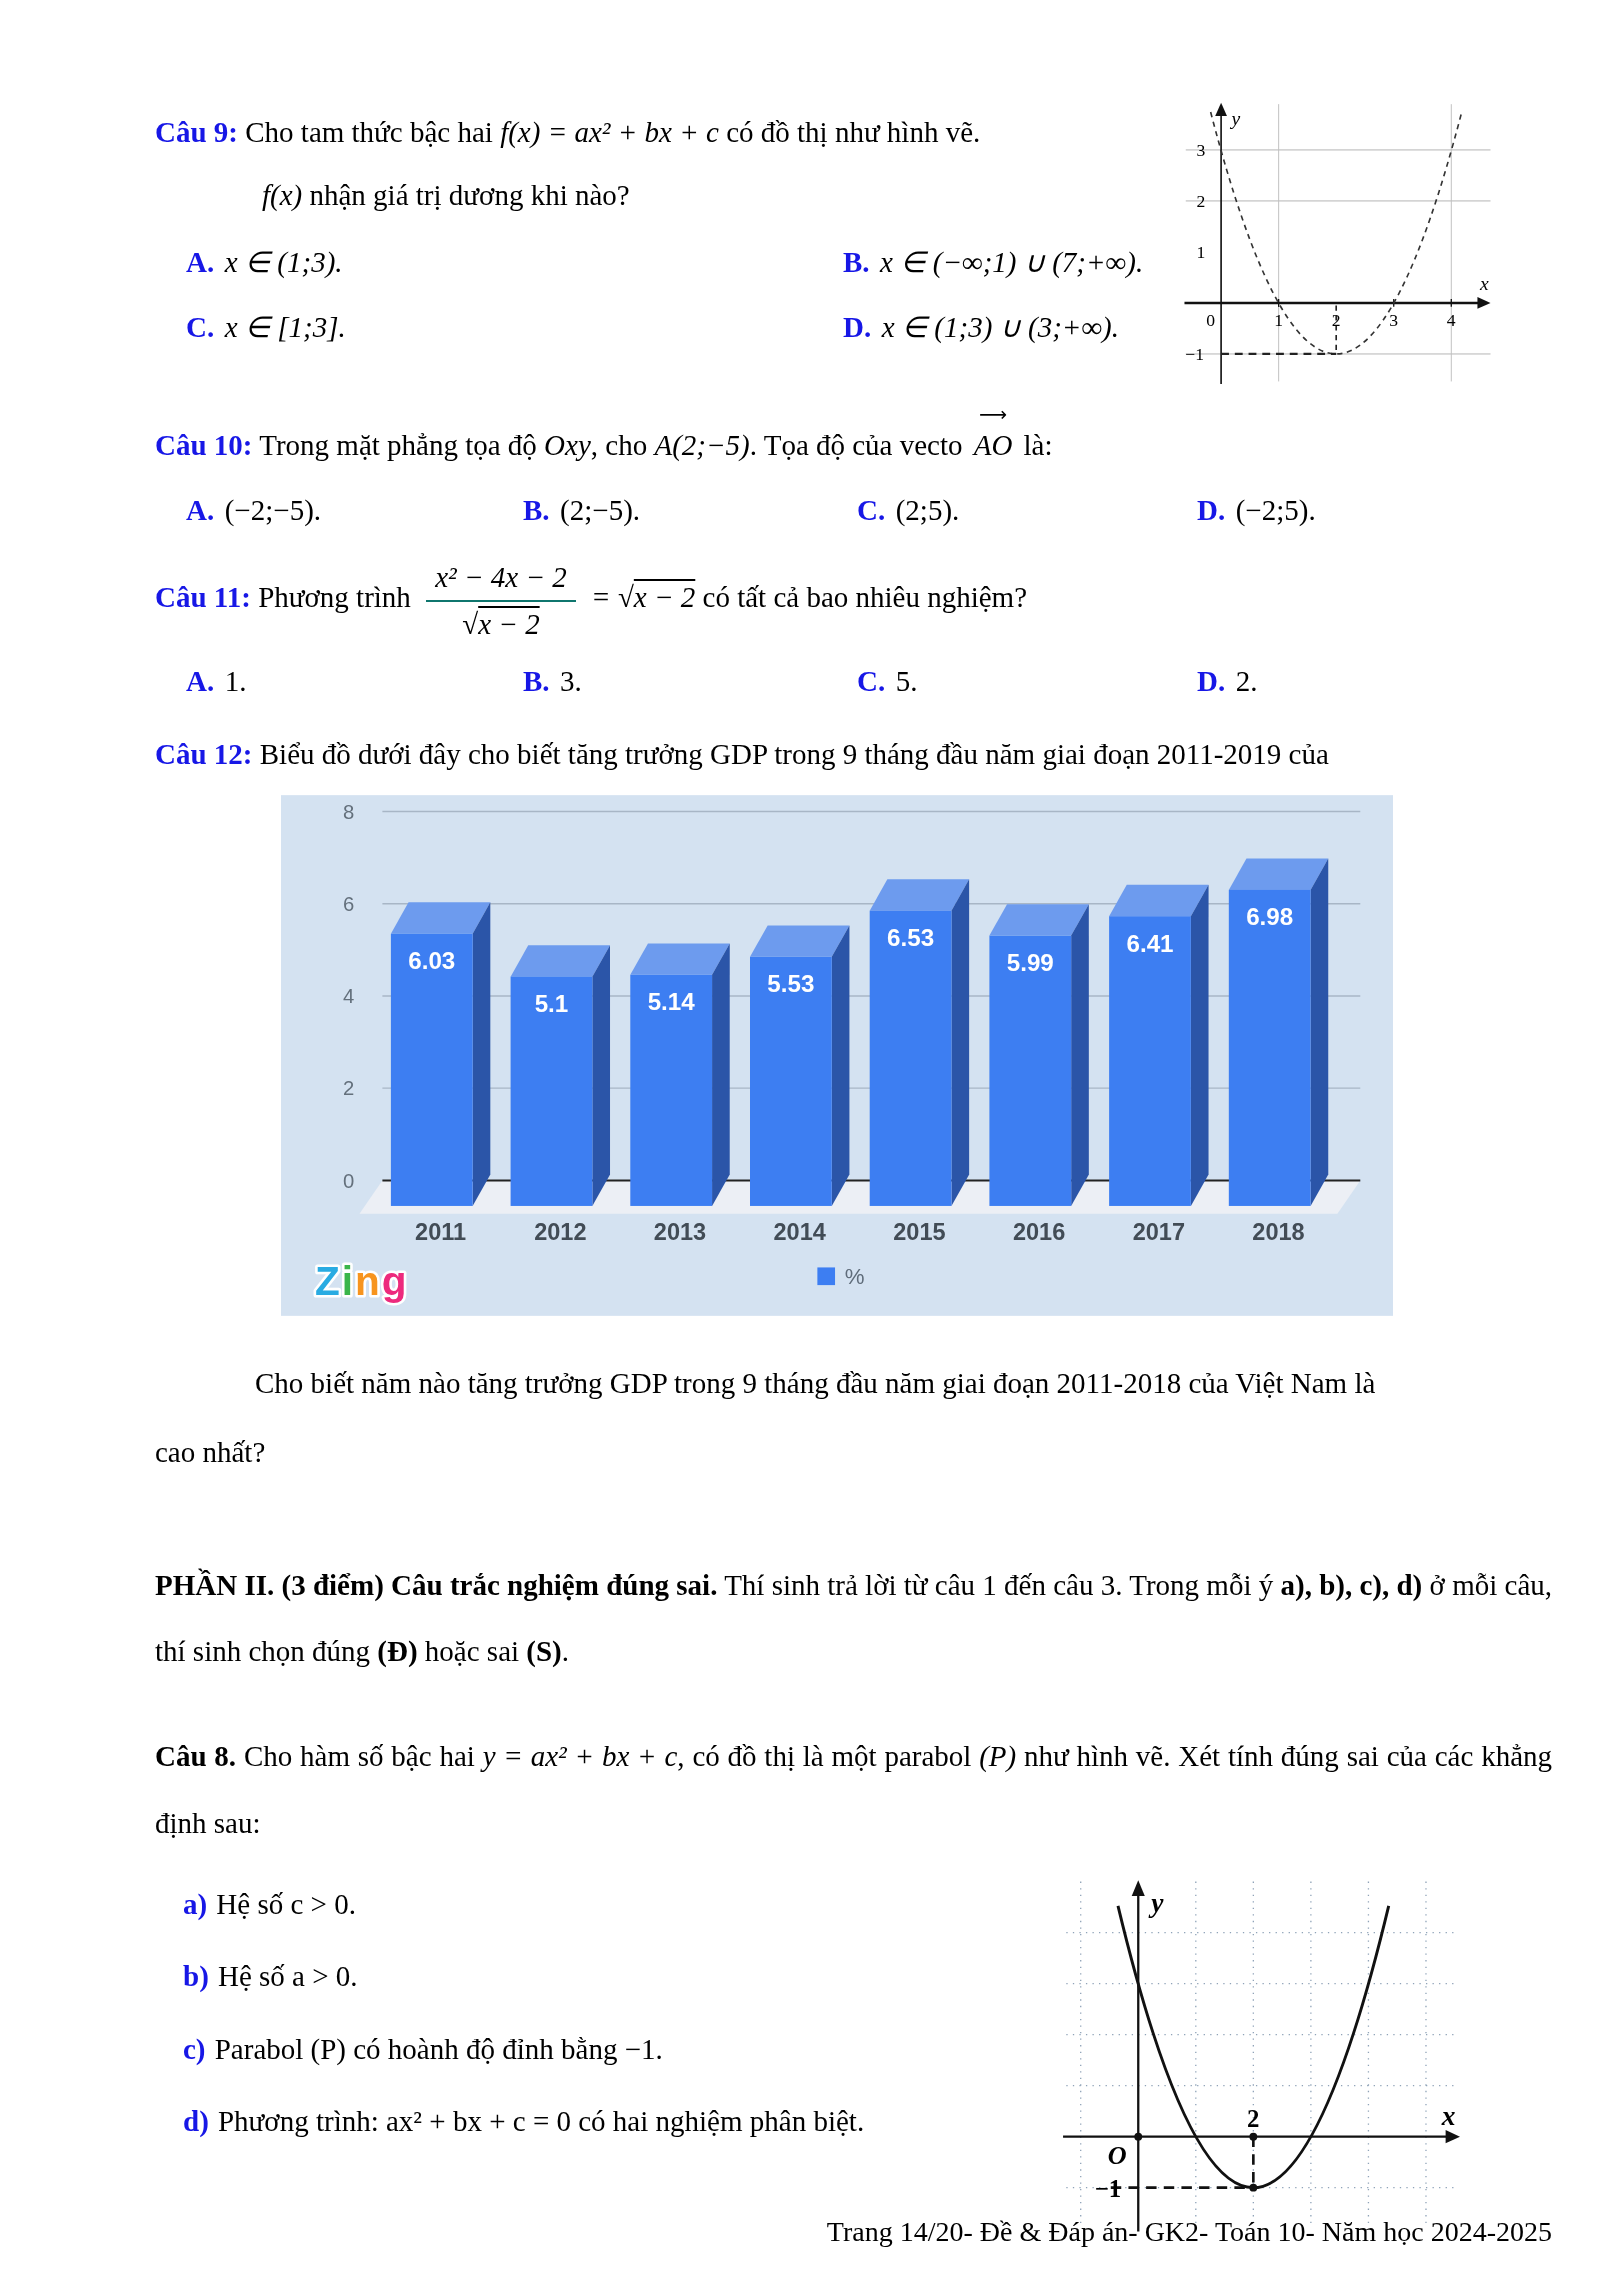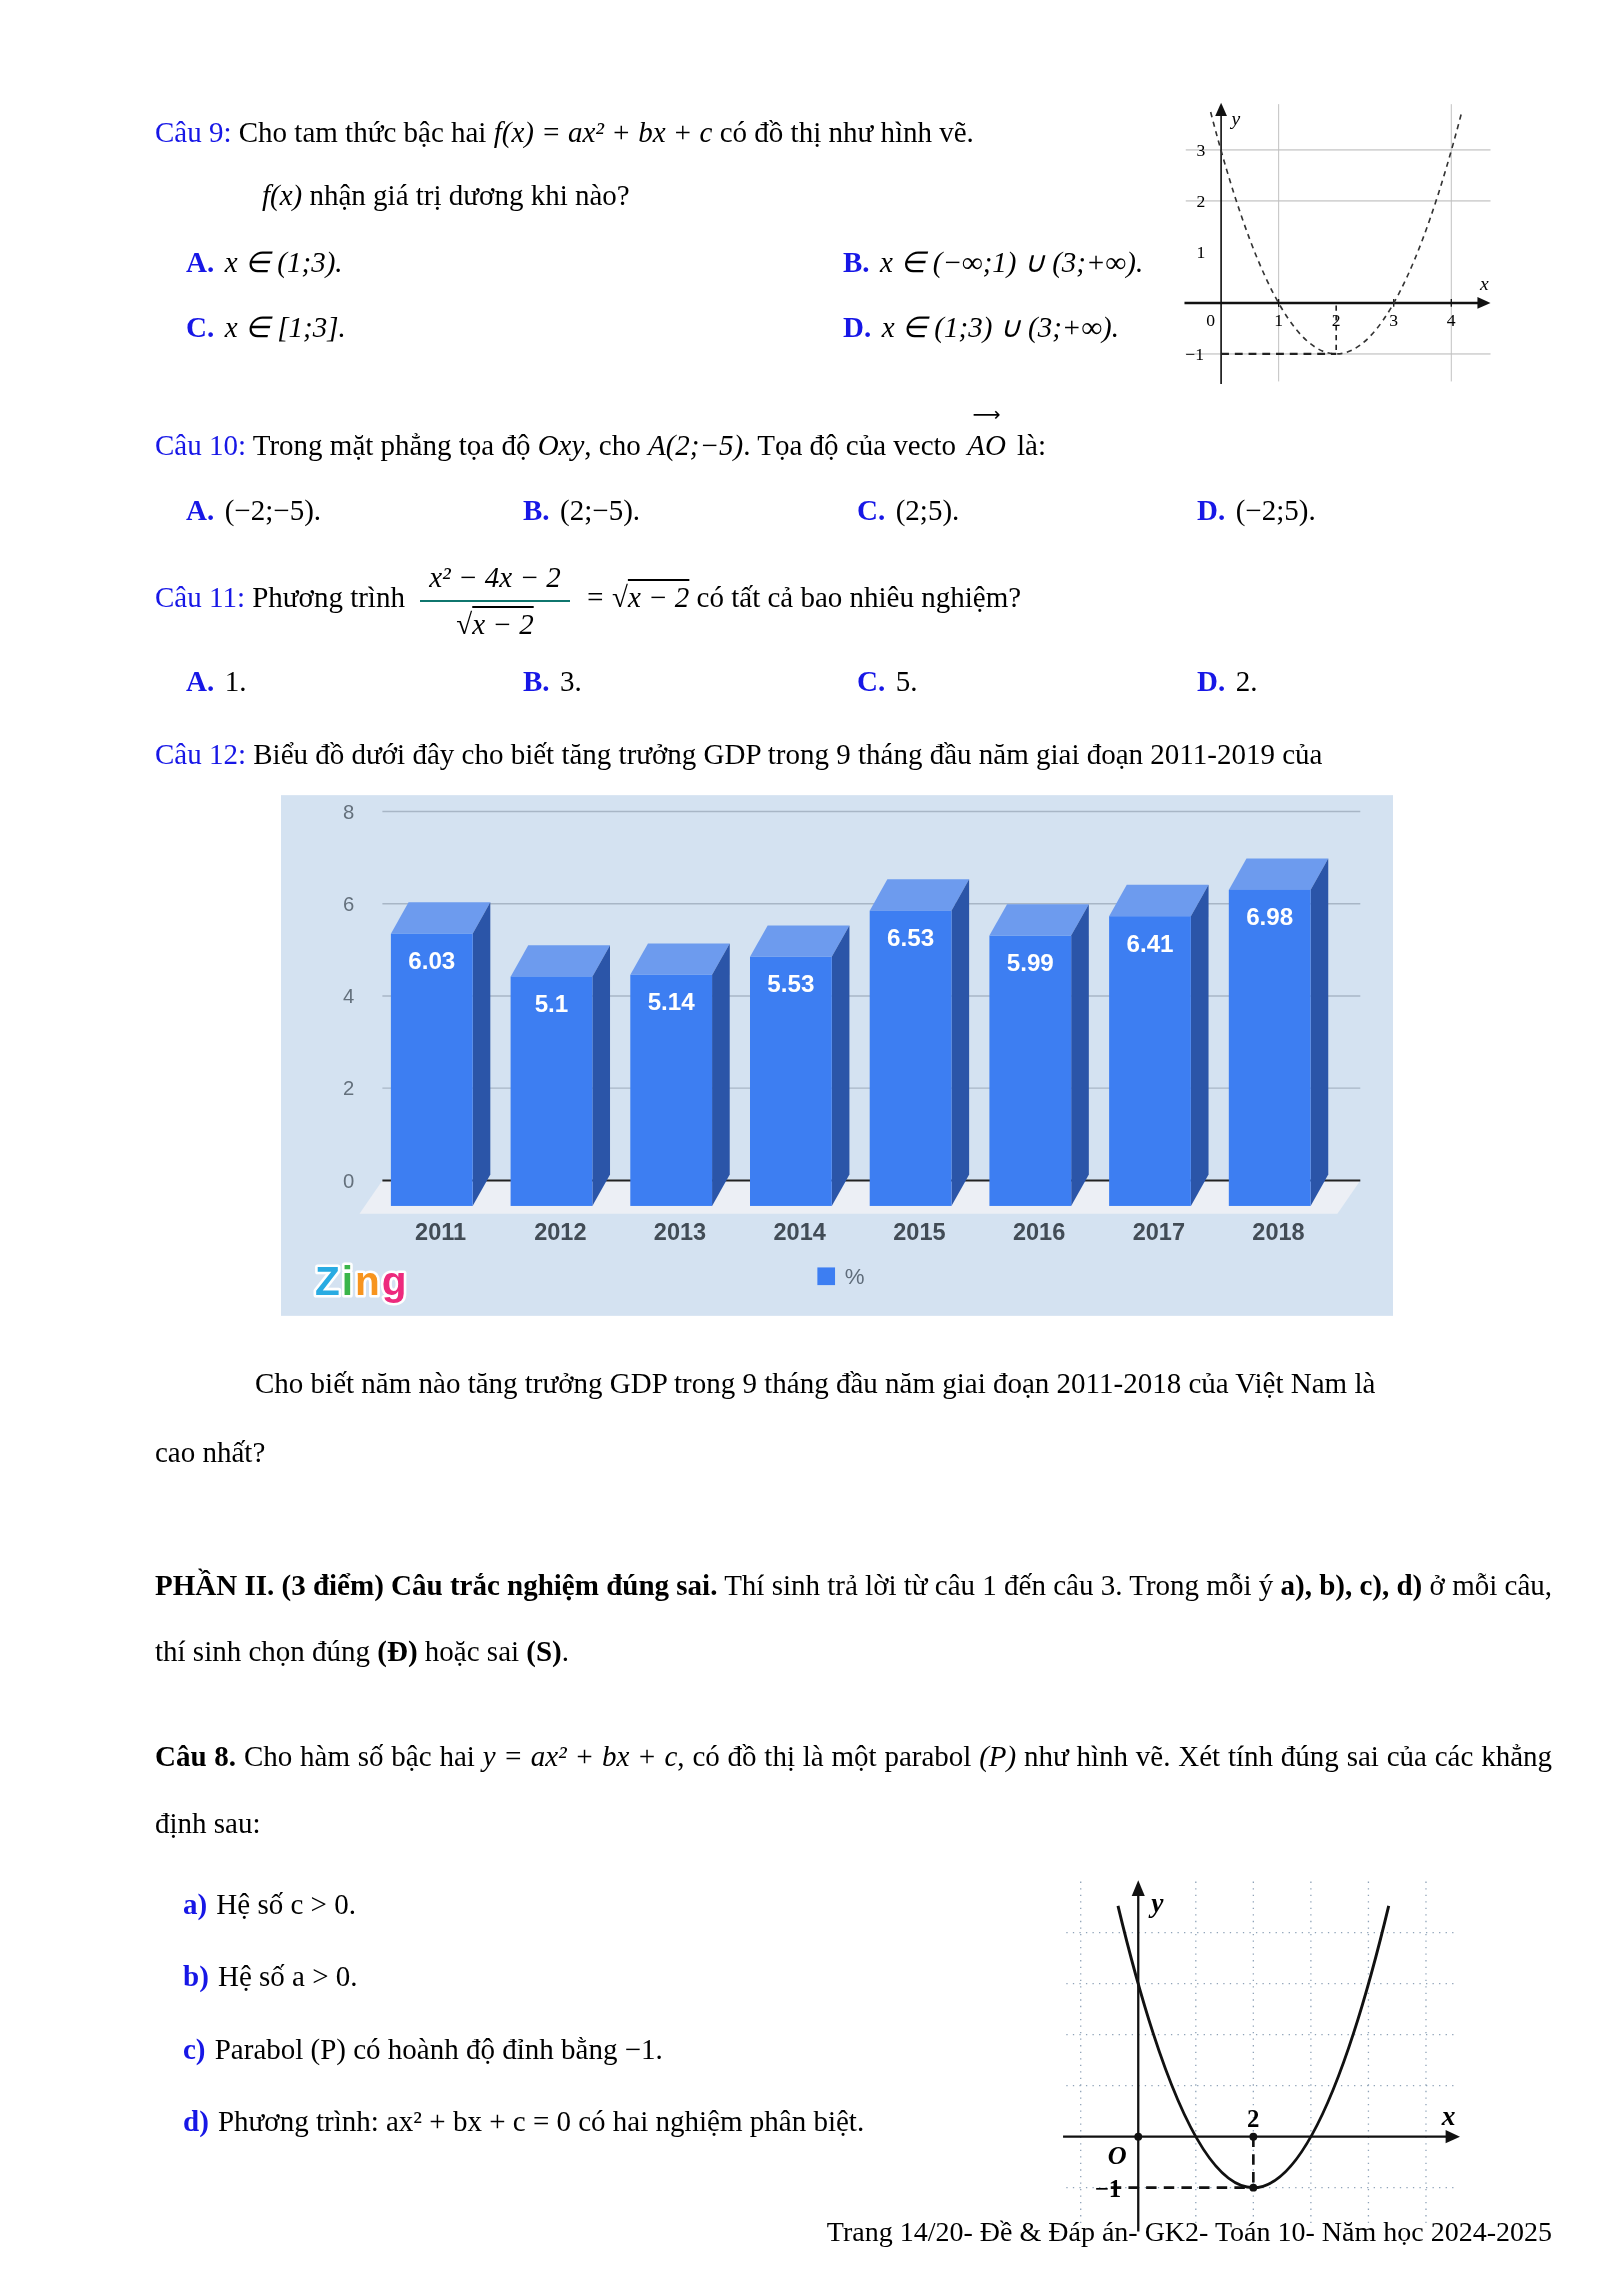--- a/index.html
+++ b/index.html
@@ -5,21 +5,21 @@
   html,body{margin:0;padding:0;}
   body{
     width:1623px;height:2295px;background:#ffffff;position:relative;
     font-family:"Liberation Serif", serif;font-size:29px;color:#000;overflow:hidden;
   }
   .content{padding:111px 71px 0 155px;}
   section{display:flow-root;}
   p{margin:0;}
   .line{line-height:1.5;}
   .tall{line-height:2.3;text-align:justify;}
-  .qlabel{color:#1717e6;font-weight:normal;}
+  .qlabel{color:#1717e6;font-weight:bold;}
   .mi{font-style:italic;}
   b.bk{font-weight:bold;}
 
   
   .opts{display:grid;margin-left:31px;row-gap:21px;}
   .opts.two{grid-template-columns:657px 1fr;}
   .opts.four{grid-template-columns:337px 334px 340px 1fr;}
   .opt{white-space:nowrap;line-height:1.5;}
   .okey{color:#1717e6;font-weight:bold;margin-right:10.5px;}
   #q9 .otext{font-style:italic;}
@@ -91,21 +91,21 @@
     </div>
     <p class="line">
       <b class="qlabel">Câu 9:</b>
       <span>Cho tam thức bậc hai </span><span class="mi">f(x) = ax² + bx + c</span><span> có đồ thị như hình vẽ.</span>
     </p>
     <p class="line" style="margin:19.6px 0 0 107px;">
       <span class="mi">f(x)</span><span> nhận giá trị dương khi nào?</span>
     </p>
     <div class="opts two" style="margin-top:23.6px;">
         <div class="opt"><b class="okey">A.</b><span class="otext">x ∈ (1;3).</span></div>
-        <div class="opt"><b class="okey">B.</b><span class="otext">x ∈ (−∞;1) ∪ (3;+∞).</span></div>
+        <div class="opt"><b class="okey">B.</b><span class="otext">x ∈ (−∞;1) ∪ (7;+∞).</span></div>
         <div class="opt"><b class="okey">C.</b><span class="otext">x ∈ [1;3].</span></div>
         <div class="opt"><b class="okey">D.</b><span class="otext">x ∈ (1;3) ∪ (3;+∞).</span></div>
       </div>
   </section>
 
   <section class="q10sec">
     <p class="line">
       <b class="qlabel">Câu 10:</b>
       <span>Trong mặt phẳng tọa độ </span><span class="mi">Oxy</span><span>, cho </span><span class="mi">A(2;−5)</span><span>. Tọa độ của vecto </span><span class="vec">AO</span><span> là:</span>
     </p>

